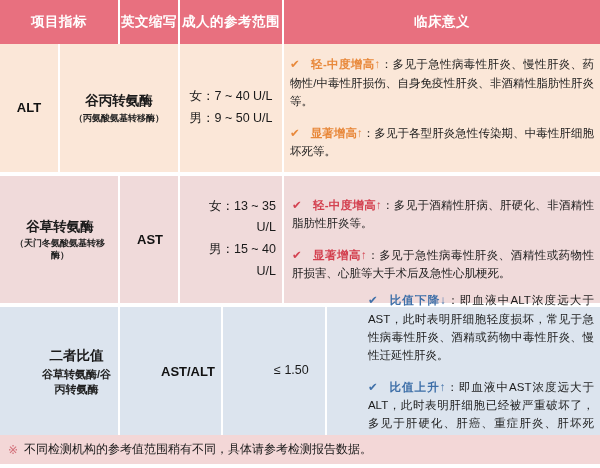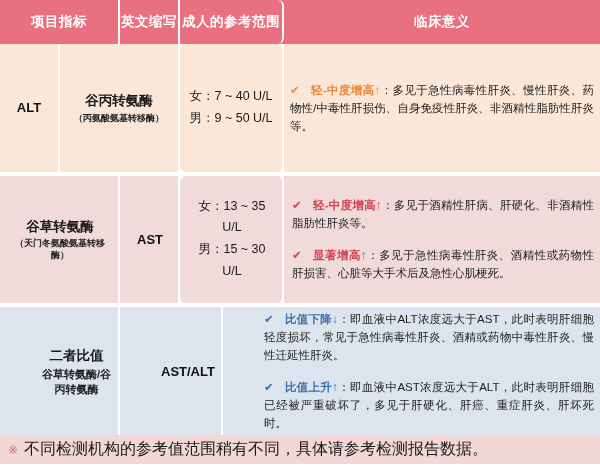--- a/index.html
+++ b/index.html
@@ -27,21 +27,21 @@
     font-weight: bold;
     font-size: 13.5px;
     letter-spacing: 0.5px;
     border-right: 2px solid #ffffff;
   }
   .thead .th:last-child { border-right: none; }
 
   
   .c1 { flex: 0 0 120px; }
   .c2 { flex: 0 0 60px; }
-  .c3 { flex: 0 0 104px; border-radius: 6px; }
+  .c3 { flex: 0 0 104px; }
   .c4 { flex: 1 1 auto; }
 
   
   .trow { display: flex; width: 600px; }
   .trow .cell {
     border-right: 2px solid #ffffff;
     display: flex;
     align-items: center;
     justify-content: center;
     padding: 4px 6px;
@@ -66,21 +66,21 @@
   .name-sub {
     font-size: 9px; font-weight: bold; color: #222; text-align: center;
     margin-top: 2px; line-height: 1.3;
   }
   .row3 .name-sub { font-size: 11px; }
 
   .abbr { font-size: 13px; font-weight: bold; color: #111; text-align: center; }
 
   .range {
     font-size: 12.5px; color: #1a1a1a; line-height: 1.75;
-    text-align: center; white-space: pre-line;
+    text-align: right; white-space: pre-line;
   }
   .range.center { text-align: center; }
 
   
   .clin {
     flex-direction: column;
     justify-content: center;
     align-items: stretch;
     padding: 6px 10px 6px 10px;
     gap: 14px;
@@ -98,21 +98,21 @@
   .row3 .tick, .row3 .kw { color: #3E6FA8; }
 
   
   .tfoot {
     flex: 0 0 29px; height: 29px;
     background: #F3D7D7;
     display: flex; align-items: center;
     padding-left: 8px;
   }
   .foot-mark { color: #D3707A; font-size: 12px; margin-right: 6px; }
-  .foot-text { font-size: 16px; color: #1a1a1a; }
+  .foot-text { font-size: 12px; color: #1a1a1a; }
 </style>
 </head>
 <body>
 
 <div class="table">
 
   <div class="thead">
     <div class="th c1">项目指标</div>
     <div class="th c2">英文缩写</div>
     <div class="th c3">成人的参考范围</div>
@@ -130,38 +130,41 @@
       </div>
     </div>
     <div class="cell c3">
       <div class="range">女：7 ~ 40 U/L
 男：9 ~ 50 U/L</div>
     </div>
     <div class="cell c4 clin">
       <div class="bullet">
         <span class="tick">✔</span><span class="kw">轻-中度增高↑</span><span>：</span><span>多见于急性病毒性肝炎、慢性肝炎、药物性/中毒性肝损伤、自身免疫性肝炎、非酒精性脂肪性肝炎等。</span>
       </div>
+      <div class="bullet">
+        <span class="tick">✔</span><span class="kw">显著增高↑</span><span>：</span><span>多见于各型肝炎急性传染期、中毒性肝细胞坏死等。</span>
+      </div>
     </div>
   </div>
 
   <div class="spacer"></div>
 
   <div class="trow row2">
     <div class="cell c1">
       <div>
         <div class="name-main">谷草转氨酶</div>
         <div class="name-sub">（天门冬氨酸氨基转移酶）</div>
       </div>
     </div>
     <div class="cell c2">
       <div class="abbr">AST</div>
     </div>
     <div class="cell c3">
       <div class="range">女：13 ~ 35 U/L
-男：15 ~ 30 U/L</div>
+男：15 ~ 40 U/L</div>
     </div>
     <div class="cell c4 clin">
       <div class="bullet">
         <span class="tick">✔</span><span class="kw">轻-中度增高↑</span><span>：</span><span>多见于酒精性肝病、肝硬化、非酒精性脂肪性肝炎等。</span>
       </div>
       <div class="bullet">
         <span class="tick">✔</span><span class="kw">显著增高↑</span><span>：</span><span>多见于急性病毒性肝炎、酒精性或药物性肝损害、心脏等大手术后及急性心肌梗死。</span>
       </div>
     </div>
   </div>
@@ -171,20 +174,23 @@
   <div class="trow row3">
     <div class="cell c1">
       <div>
         <div class="name-main">二者比值</div>
         <div class="name-sub">谷草转氨酶/谷丙转氨酶</div>
       </div>
     </div>
     <div class="cell c2">
       <div class="abbr">AST/ALT</div>
     </div>
+    <div class="cell c3">
+      <div class="range center">≤ 1.50</div>
+    </div>
     <div class="cell c4 clin">
       <div class="bullet">
         <span class="tick">✔</span><span class="kw">比值下降↓</span><span>：</span><span>即血液中ALT浓度远大于AST，此时表明肝细胞轻度损坏，常见于急性病毒性肝炎、酒精或药物中毒性肝炎、慢性迁延性肝炎。</span>
       </div>
       <div class="bullet">
         <span class="tick">✔</span><span class="kw">比值上升↑</span><span>：</span><span>即血液中AST浓度远大于ALT，此时表明肝细胞已经被严重破坏了，多见于肝硬化、肝癌、重症肝炎、肝坏死时。</span>
       </div>
     </div>
   </div>
 

